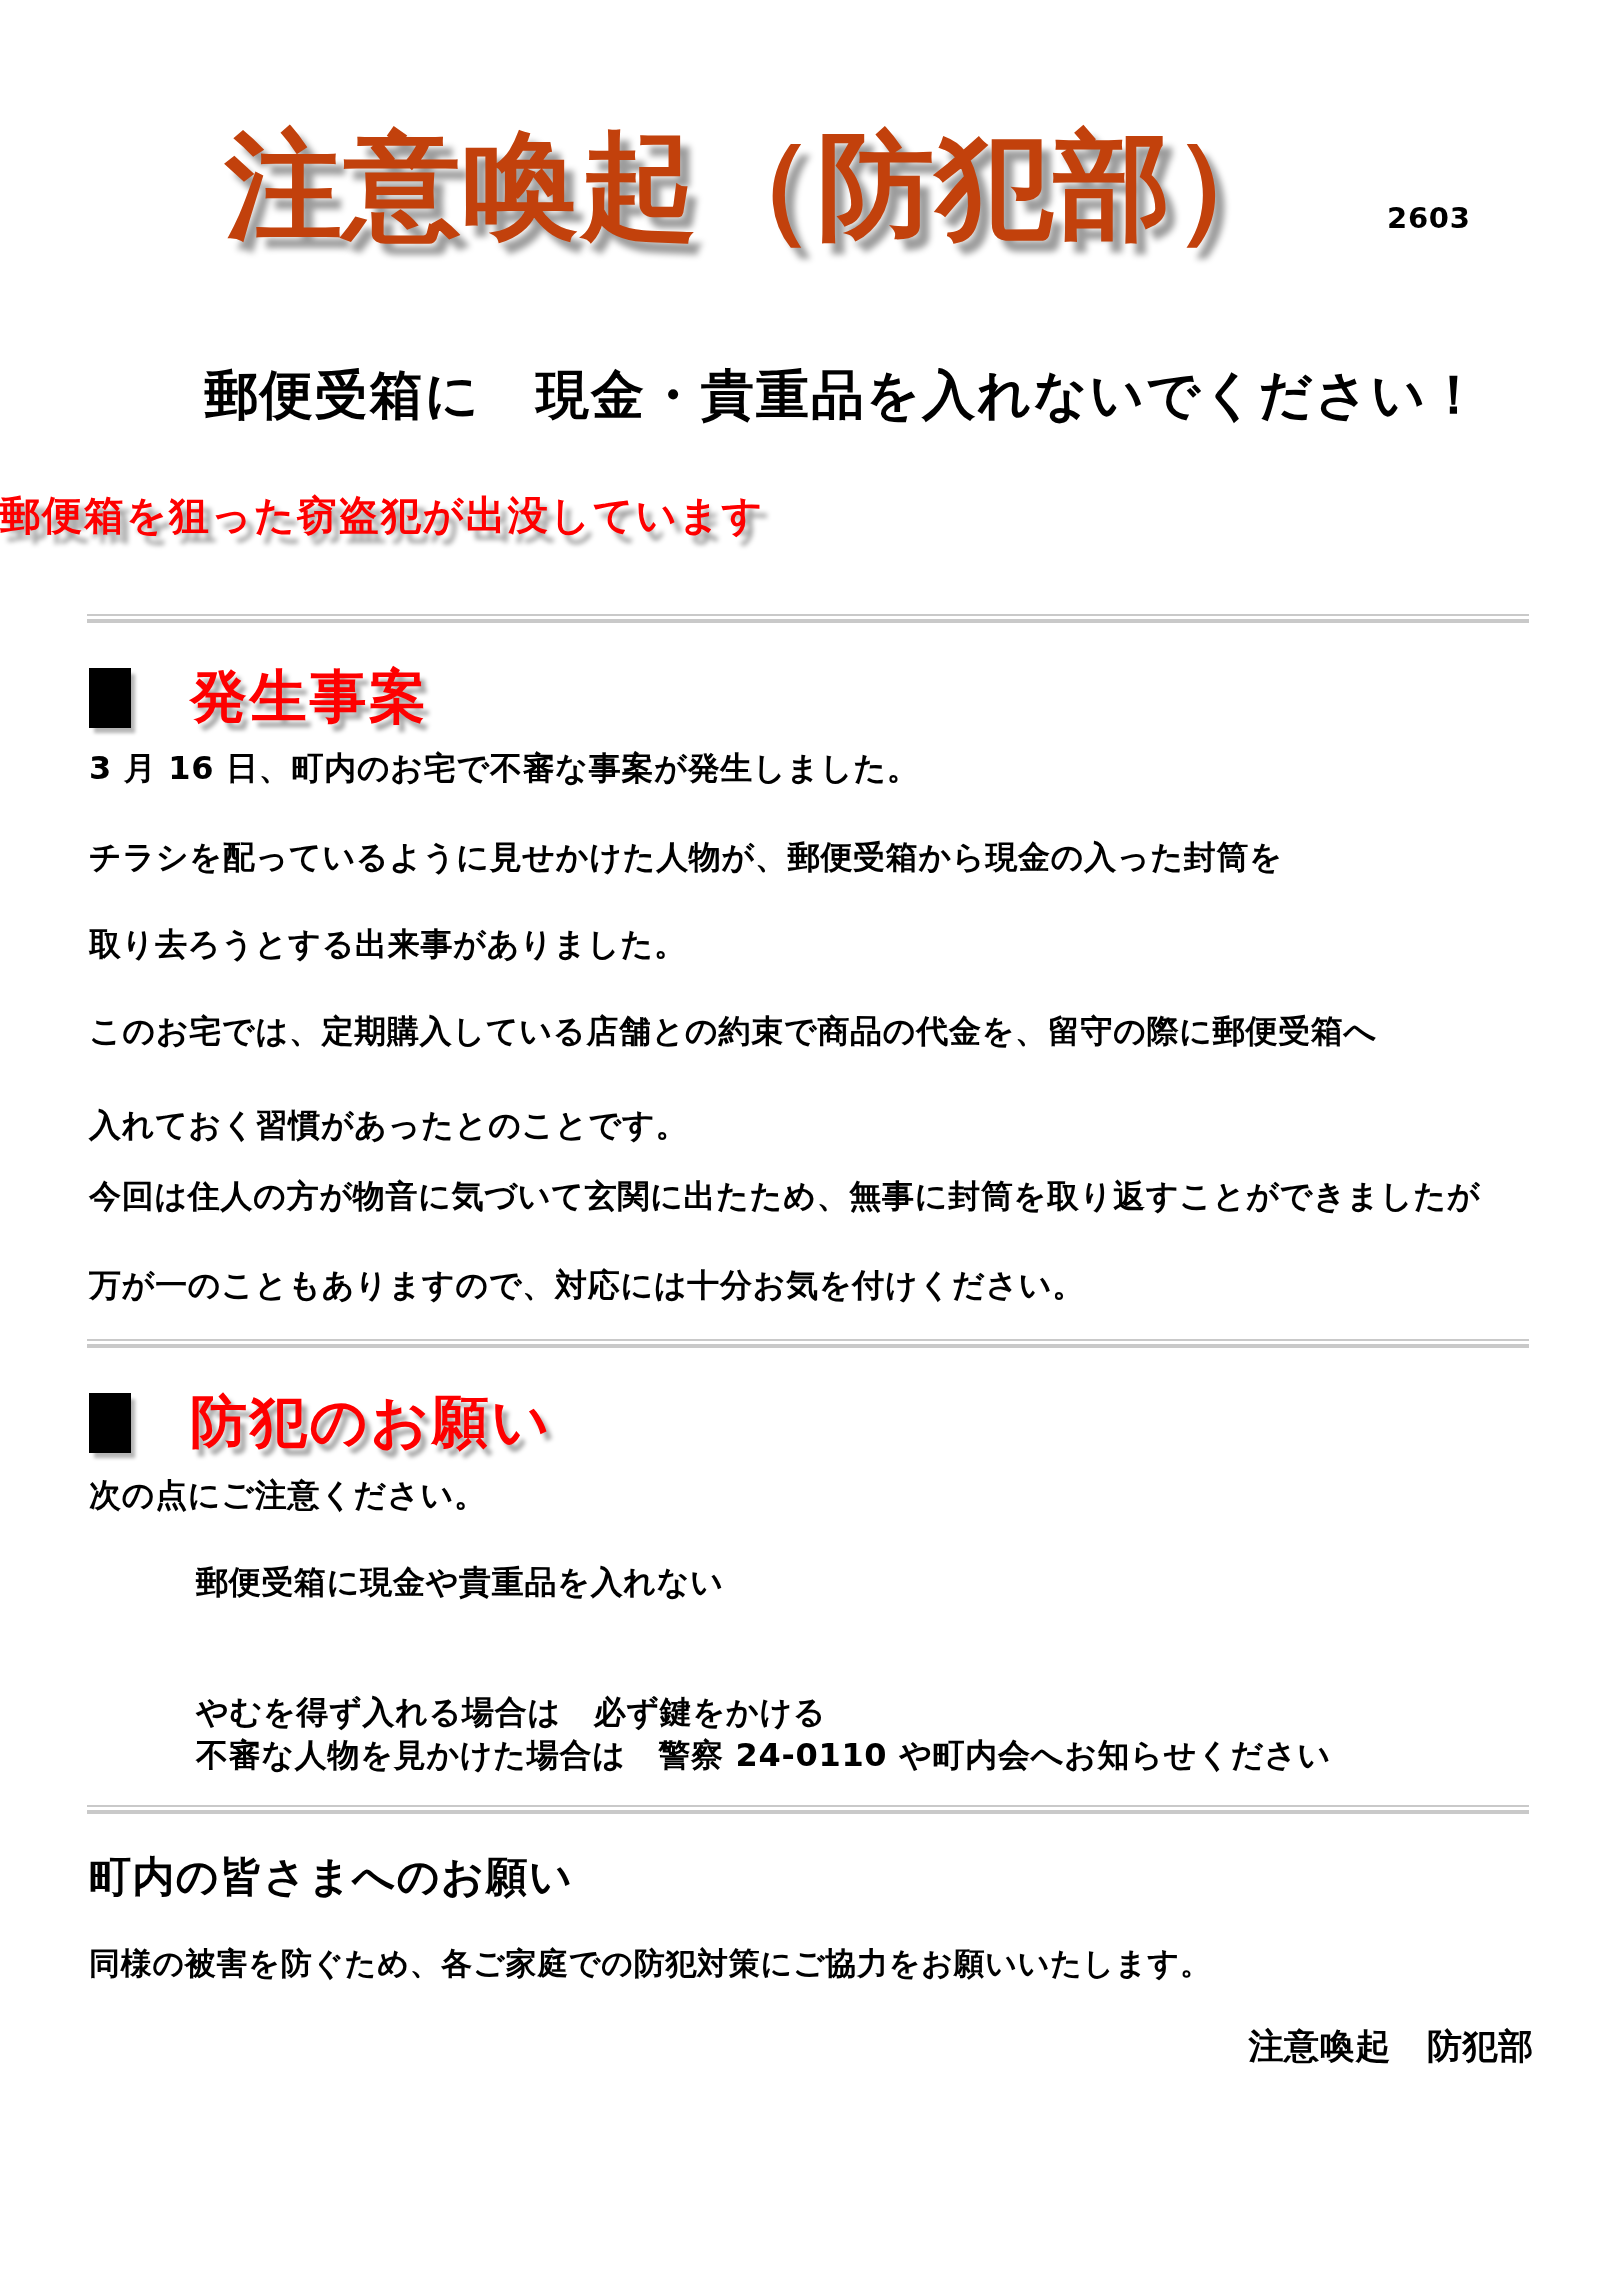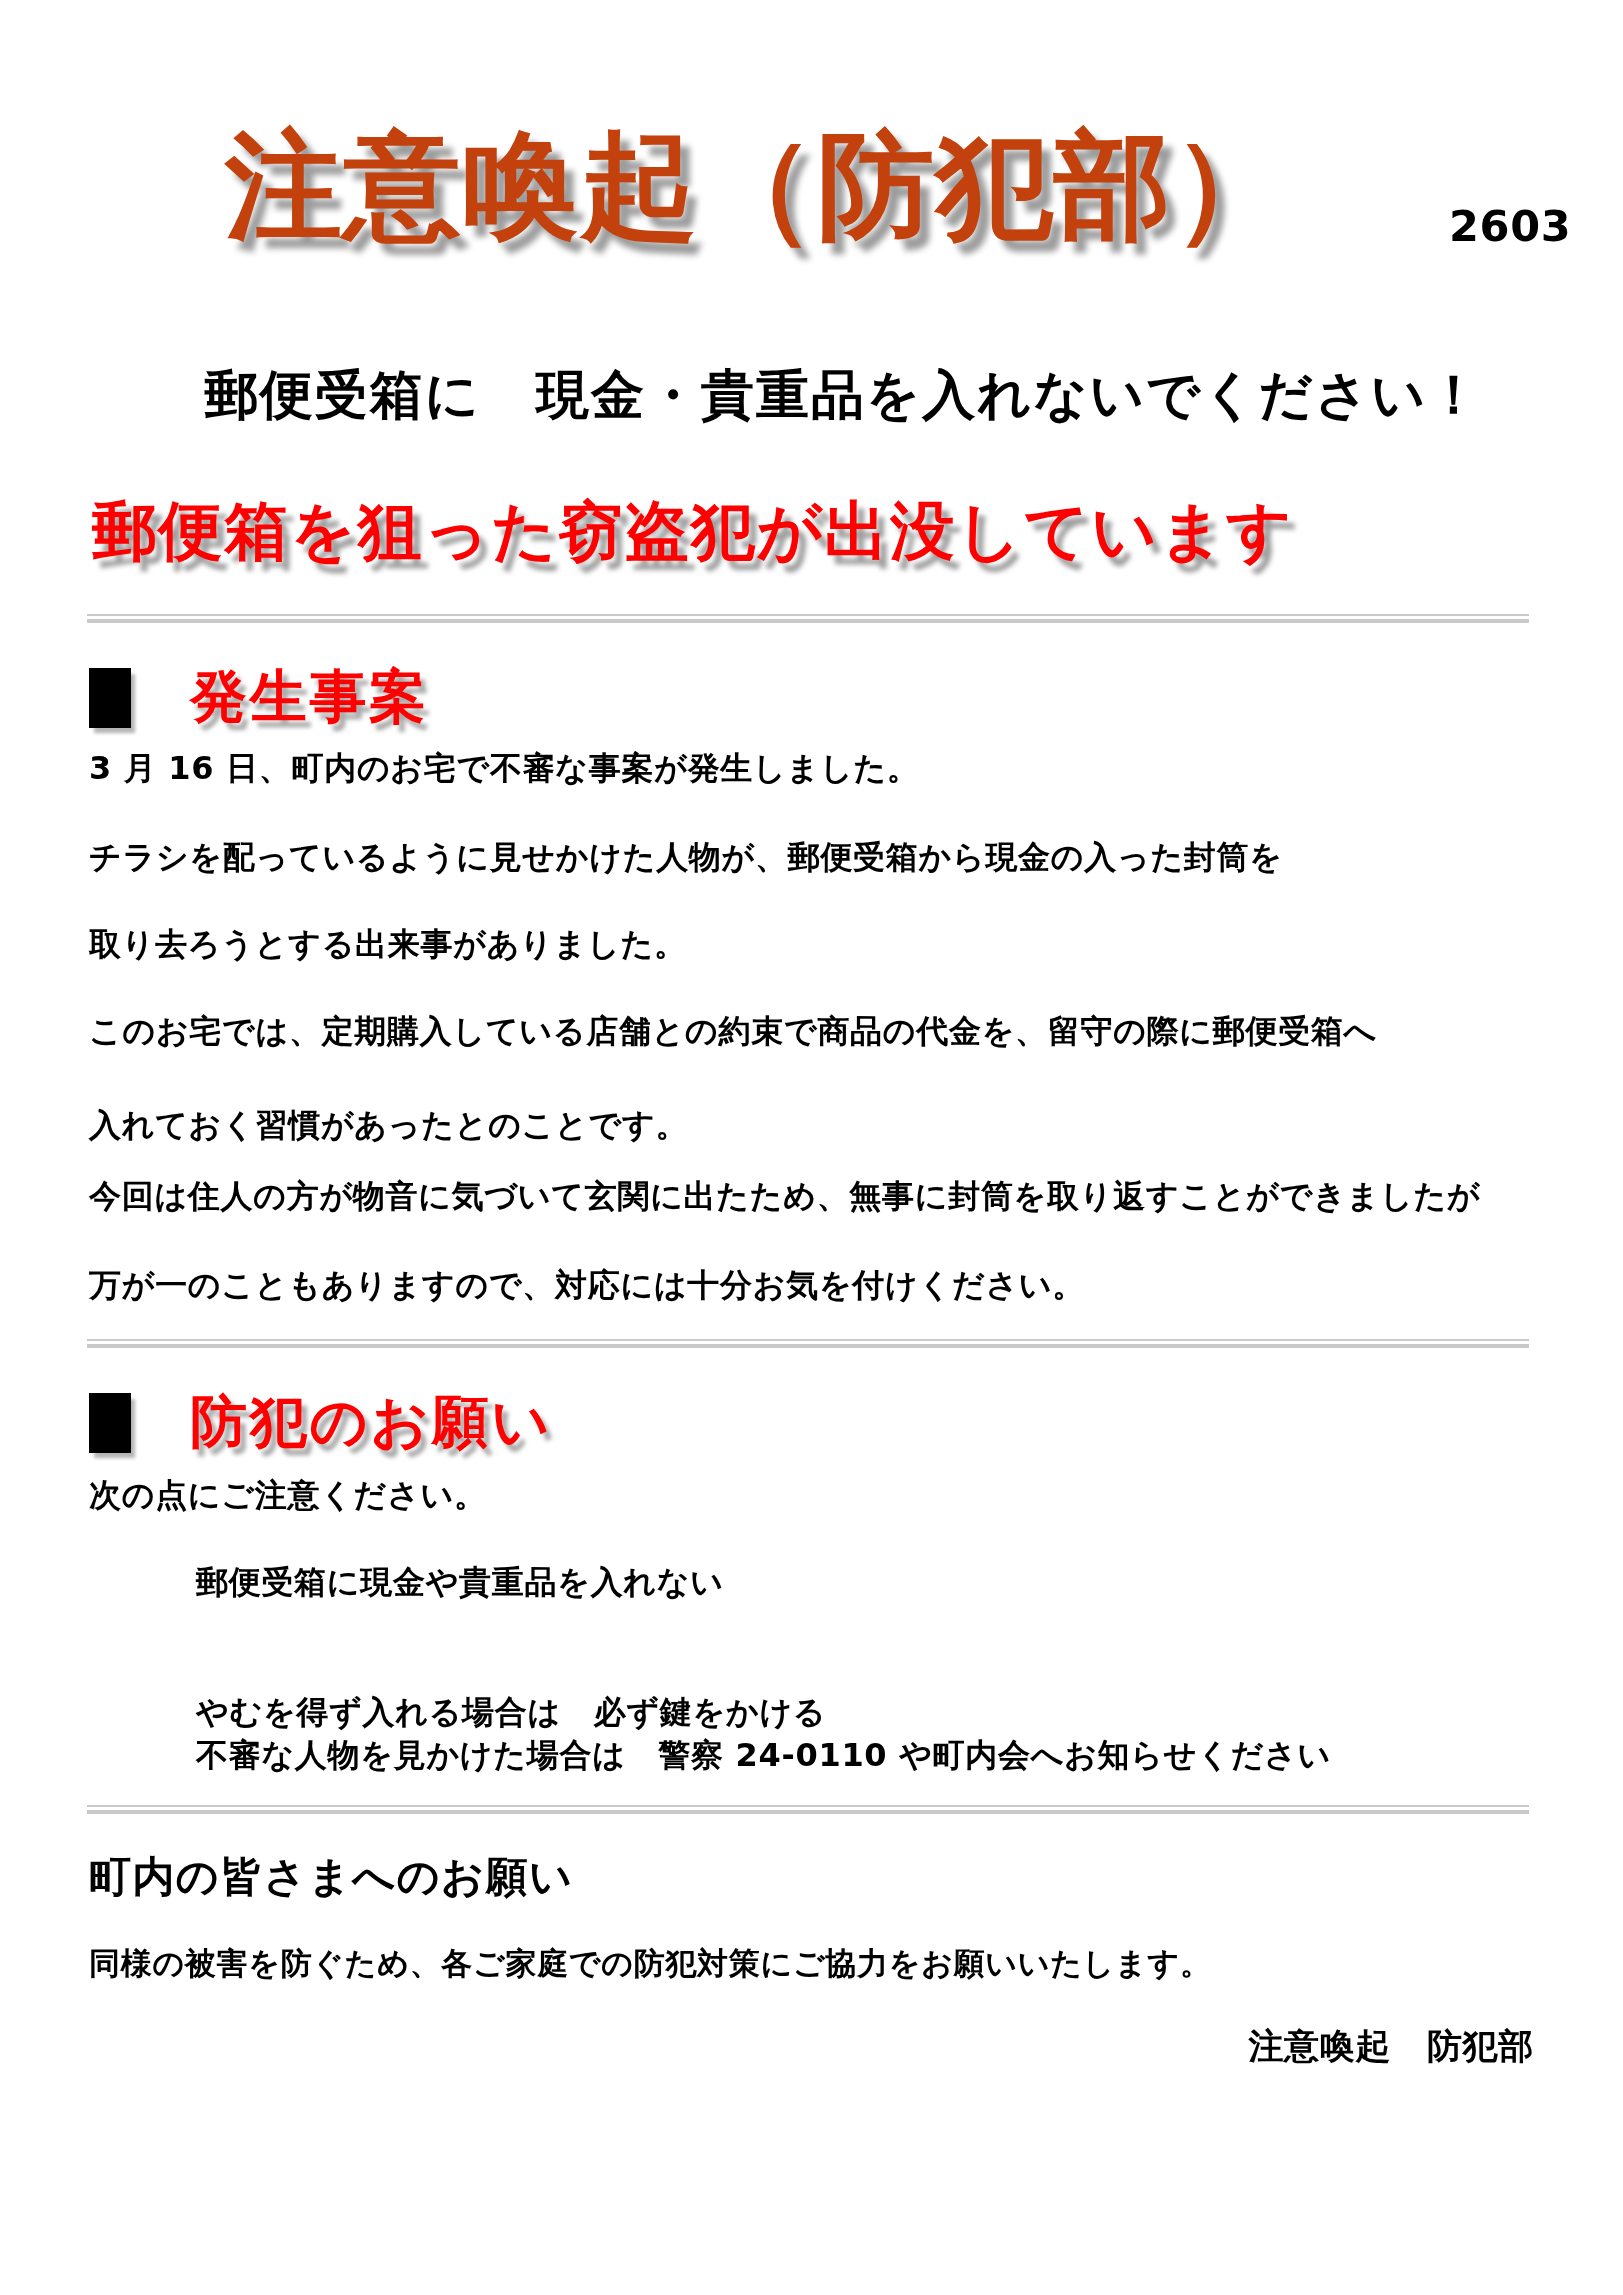--- a/index.html
+++ b/index.html
@@ -15,34 +15,34 @@
   .abs{position:absolute;}
 
   
   .title{
     left:225px; top:122px;
     font-size:117px; font-weight:bold; line-height:1.1;
     color:#c2410c; letter-spacing:1.4px; white-space:nowrap;
     text-shadow:9.5px 11px 6.1px #9c9c9c;
   }
   .doc-number{
-    left:1449px; top:201px;
-    font-size:43px; font-weight:bold; letter-spacing:0.7px;
+    left:1387px; top:201px;
+    font-size:29px; font-weight:bold; letter-spacing:0.7px;
     color:#000;
   }
 
   
   .subtitle{
     left:0; top:360px; width:1623px;
     text-align:center; font-size:53px; font-weight:bold;
     letter-spacing:2px; white-space:nowrap;padding-left:32px;
   }
   .headline{
     left:0; top:488px; width:1386px;
-    text-align:center; font-size:64px; font-weight:bold;
+    text-align:left; font-size:40px; font-weight:bold;
     color:#fe0000; letter-spacing:2px; white-space:nowrap;
     text-shadow:7.5px 8.9px 4.8px #9c9c9c;
   }
 
   
   .divider{
     left:87px; width:1442px; height:3.4px;
     border-top:2px solid #c9c9c9;
     border-bottom:4.1px solid #c9c9c9;
     background:#ffffff;

